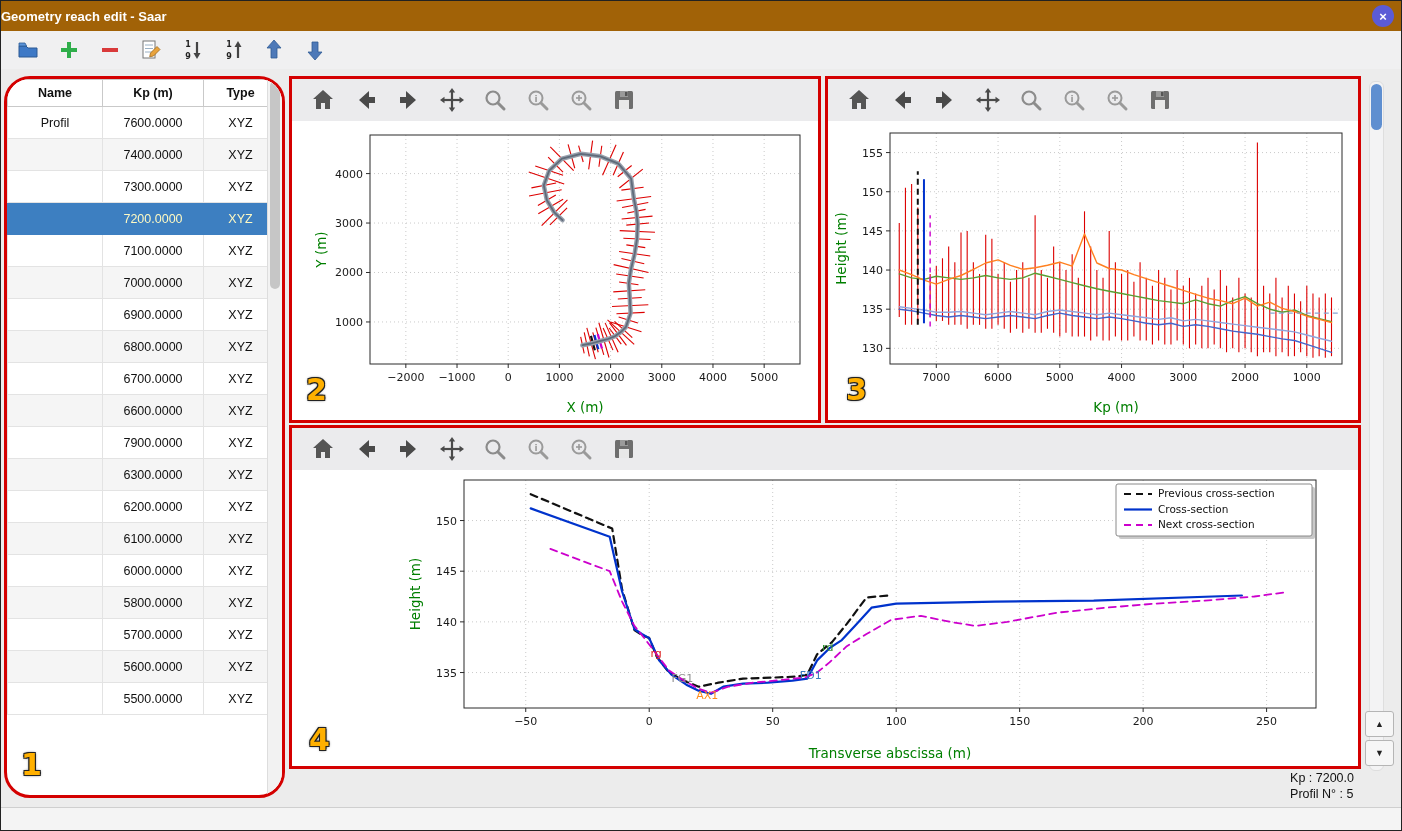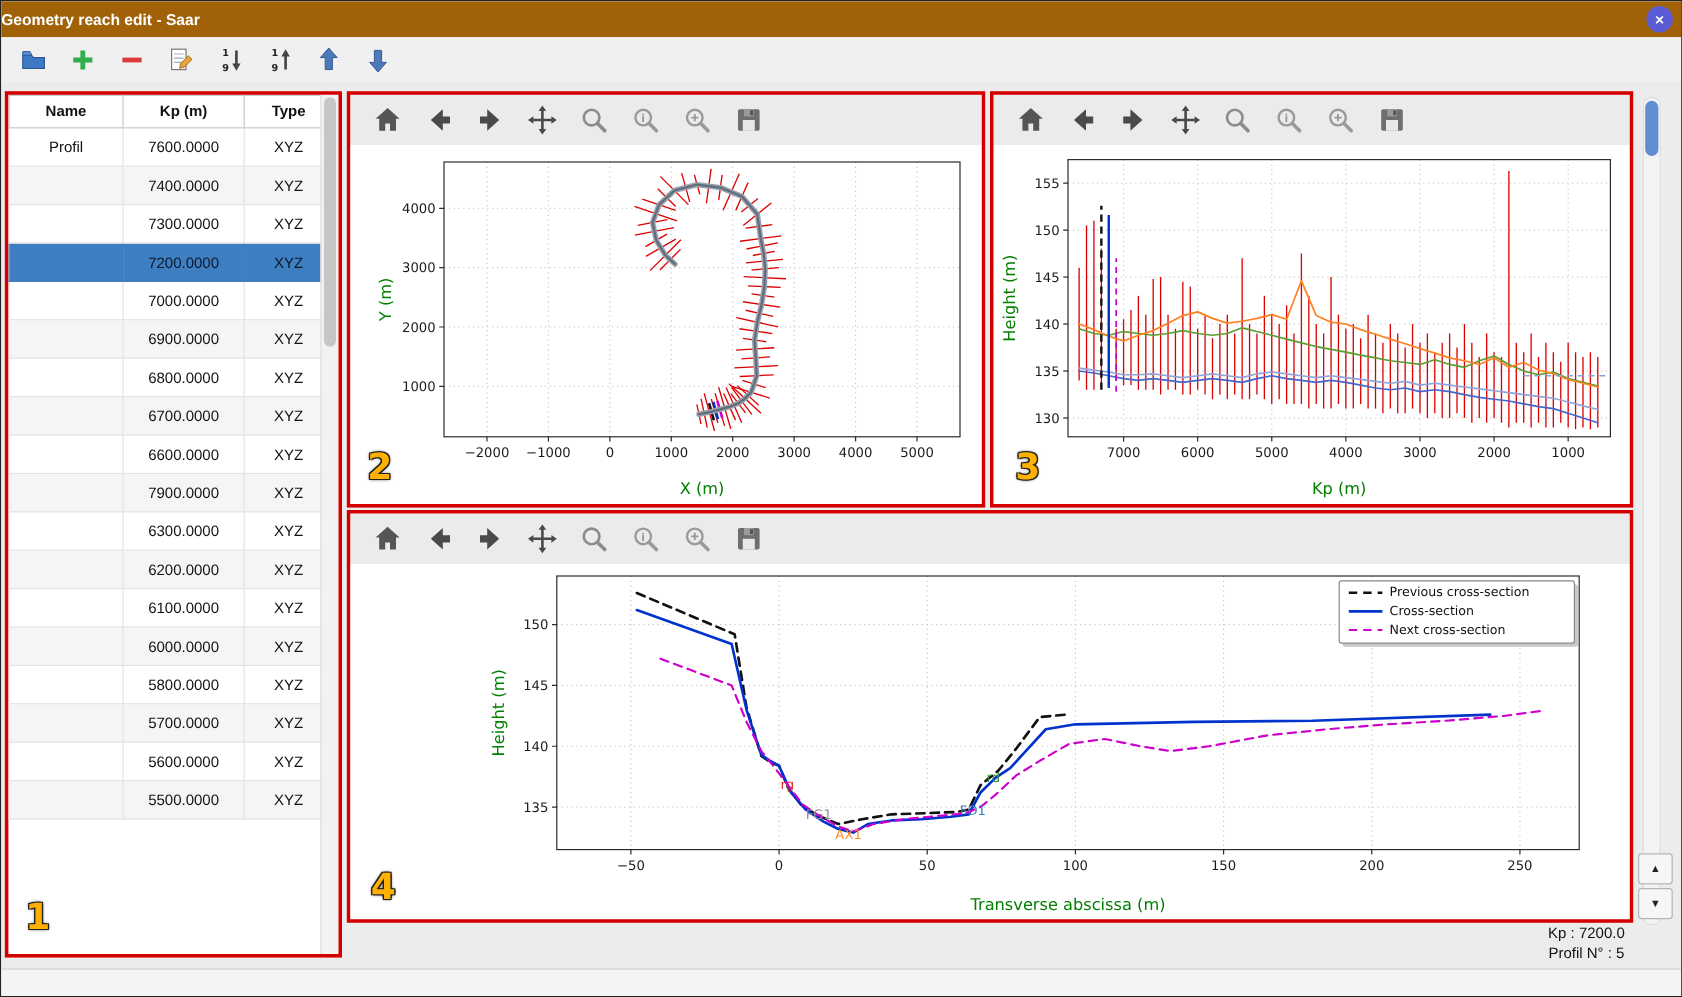--- a/index.html
+++ b/index.html
@@ -8,43 +8,43 @@
   .titlebar{position:absolute;top:0;left:0;right:0;height:30px;background:#a16207;
             display:flex;align-items:center;justify-content:flex-start;color:#fff;font-weight:bold;font-size:13px;}
   .close-btn{position:absolute;right:7px;top:4px;width:22px;height:22px;border-radius:50%;
              background:#5b5bd6;color:#fff;display:flex;align-items:center;justify-content:center;
              font-size:13px;font-weight:bold;cursor:pointer;}
   .main-toolbar{position:absolute;top:30px;left:0;right:0;height:38px;background:#f0f0f1;
                 border-bottom:1px solid #d6d6d6;display:flex;align-items:center;gap:15px;padding-left:14px;}
   .tb-btn{width:26px;height:26px;display:flex;align-items:center;justify-content:center;cursor:pointer;}
   .content{position:absolute;top:68px;left:0;right:0;bottom:22px;background:#ececec;}
   .panel{position:absolute;border:3px solid #d40000;background:#fff;box-sizing:border-box;overflow:hidden;}
-  #left-panel{left:3px;top:7px;width:281px;height:722px;}
+  #left-panel{left:3px;top:7px;width:281px;height:722px;border-radius:26px;}
   #panel2{left:288px;top:7px;width:532px;height:347px;}
   #panel3{left:824px;top:7px;width:536px;height:347px;}
   #panel4{left:288px;top:356px;width:1072px;height:344px;}
   .mpl-toolbar{height:42px;background:#ebebed;display:flex;align-items:center;gap:17px;padding-left:18px;}
   .mpl-btn{width:26px;height:26px;display:flex;align-items:center;justify-content:center;cursor:pointer;}
   svg.fig{display:block;background:#fff;}
   
   #profiles-table{border-collapse:collapse;width:261px;font-size:12.5px;color:#111;table-layout:fixed;}
   #profiles-table th{font-weight:bold;border:1px solid #c9c9c9;height:24px;background:#fff;}
   #profiles-table td{border:1px solid #e3e3e3;height:29px;text-align:center;}
   #profiles-table tbody tr:nth-child(even){background:#f5f5f5;}
-  #profiles-table tbody tr.selected td{background:#3d7fc1;color:#0f172a;border-color:#3d7fc1;}
+  #profiles-table tbody tr.selected td{background:#3d7fc1;color:#fef9c3;border-color:#3d7fc1;}
   .table-scrollbar{position:absolute;right:0;top:0;bottom:0;width:14px;background:#f2f2f2;border-left:1px solid #ddd;}
   .table-thumb{position:absolute;left:2px;right:2px;top:2px;height:208px;background:#c6c6c6;border-radius:5px;}
   
   .v-scroll{position:absolute;left:1368px;top:12px;width:13px;height:688px;background:#f3f3f4;
             border:1px solid #dedede;border-radius:6px;}
   .v-thumb{position:absolute;left:1px;right:1px;top:2px;height:46px;background:#5f8fd0;border-radius:6px;}
   .spin-btn{position:absolute;left:1364px;width:27px;height:24px;background:#f6f6f6;border:1px solid #b5b5b5;
             border-radius:3px;display:flex;align-items:center;justify-content:center;font-size:9px;color:#222;cursor:pointer;}
   #spin-up{top:642px;} #spin-down{top:671px;}
-  .readout{position:absolute;right:47px;top:701px;text-align:center;font-size:12.5px;color:#111;line-height:1.3;}
+  .readout{position:absolute;right:47px;top:701px;text-align:left;font-size:12.5px;color:#111;line-height:1.3;}
   .panel-num{position:absolute;font-family:"DejaVu Sans",sans-serif;font-size:30px;font-weight:bold;color:#ffb000;
              text-shadow:-1px -1px 0 #222,1px -1px 0 #222,-1px 1px 0 #222,1px 1px 0 #222,0 0 3px #000;z-index:5;}
   .statusbar{position:absolute;bottom:0;left:0;right:0;height:22px;background:#f4f4f4;border-top:1px solid #cfcfcf;}
 </style>
 </head>
 <body>
 
 <div class="window">
   <div class="titlebar">
     <span>Geometry reach edit - Saar</span>
@@ -130,20 +130,25 @@
               <td>XYZ</td>
             </tr>
             <tr>
               <td></td>
               <td>7300.0000</td>
               <td>XYZ</td>
             </tr>
             <tr class="selected">
               <td></td>
               <td>7200.0000</td>
+              <td>XYZ</td>
+            </tr>
+            <tr>
+              <td></td>
+              <td>7100.0000</td>
               <td>XYZ</td>
             </tr>
             <tr>
               <td></td>
               <td>7000.0000</td>
               <td>XYZ</td>
             </tr>
             <tr>
               <td></td>
               <td>6900.0000</td>

